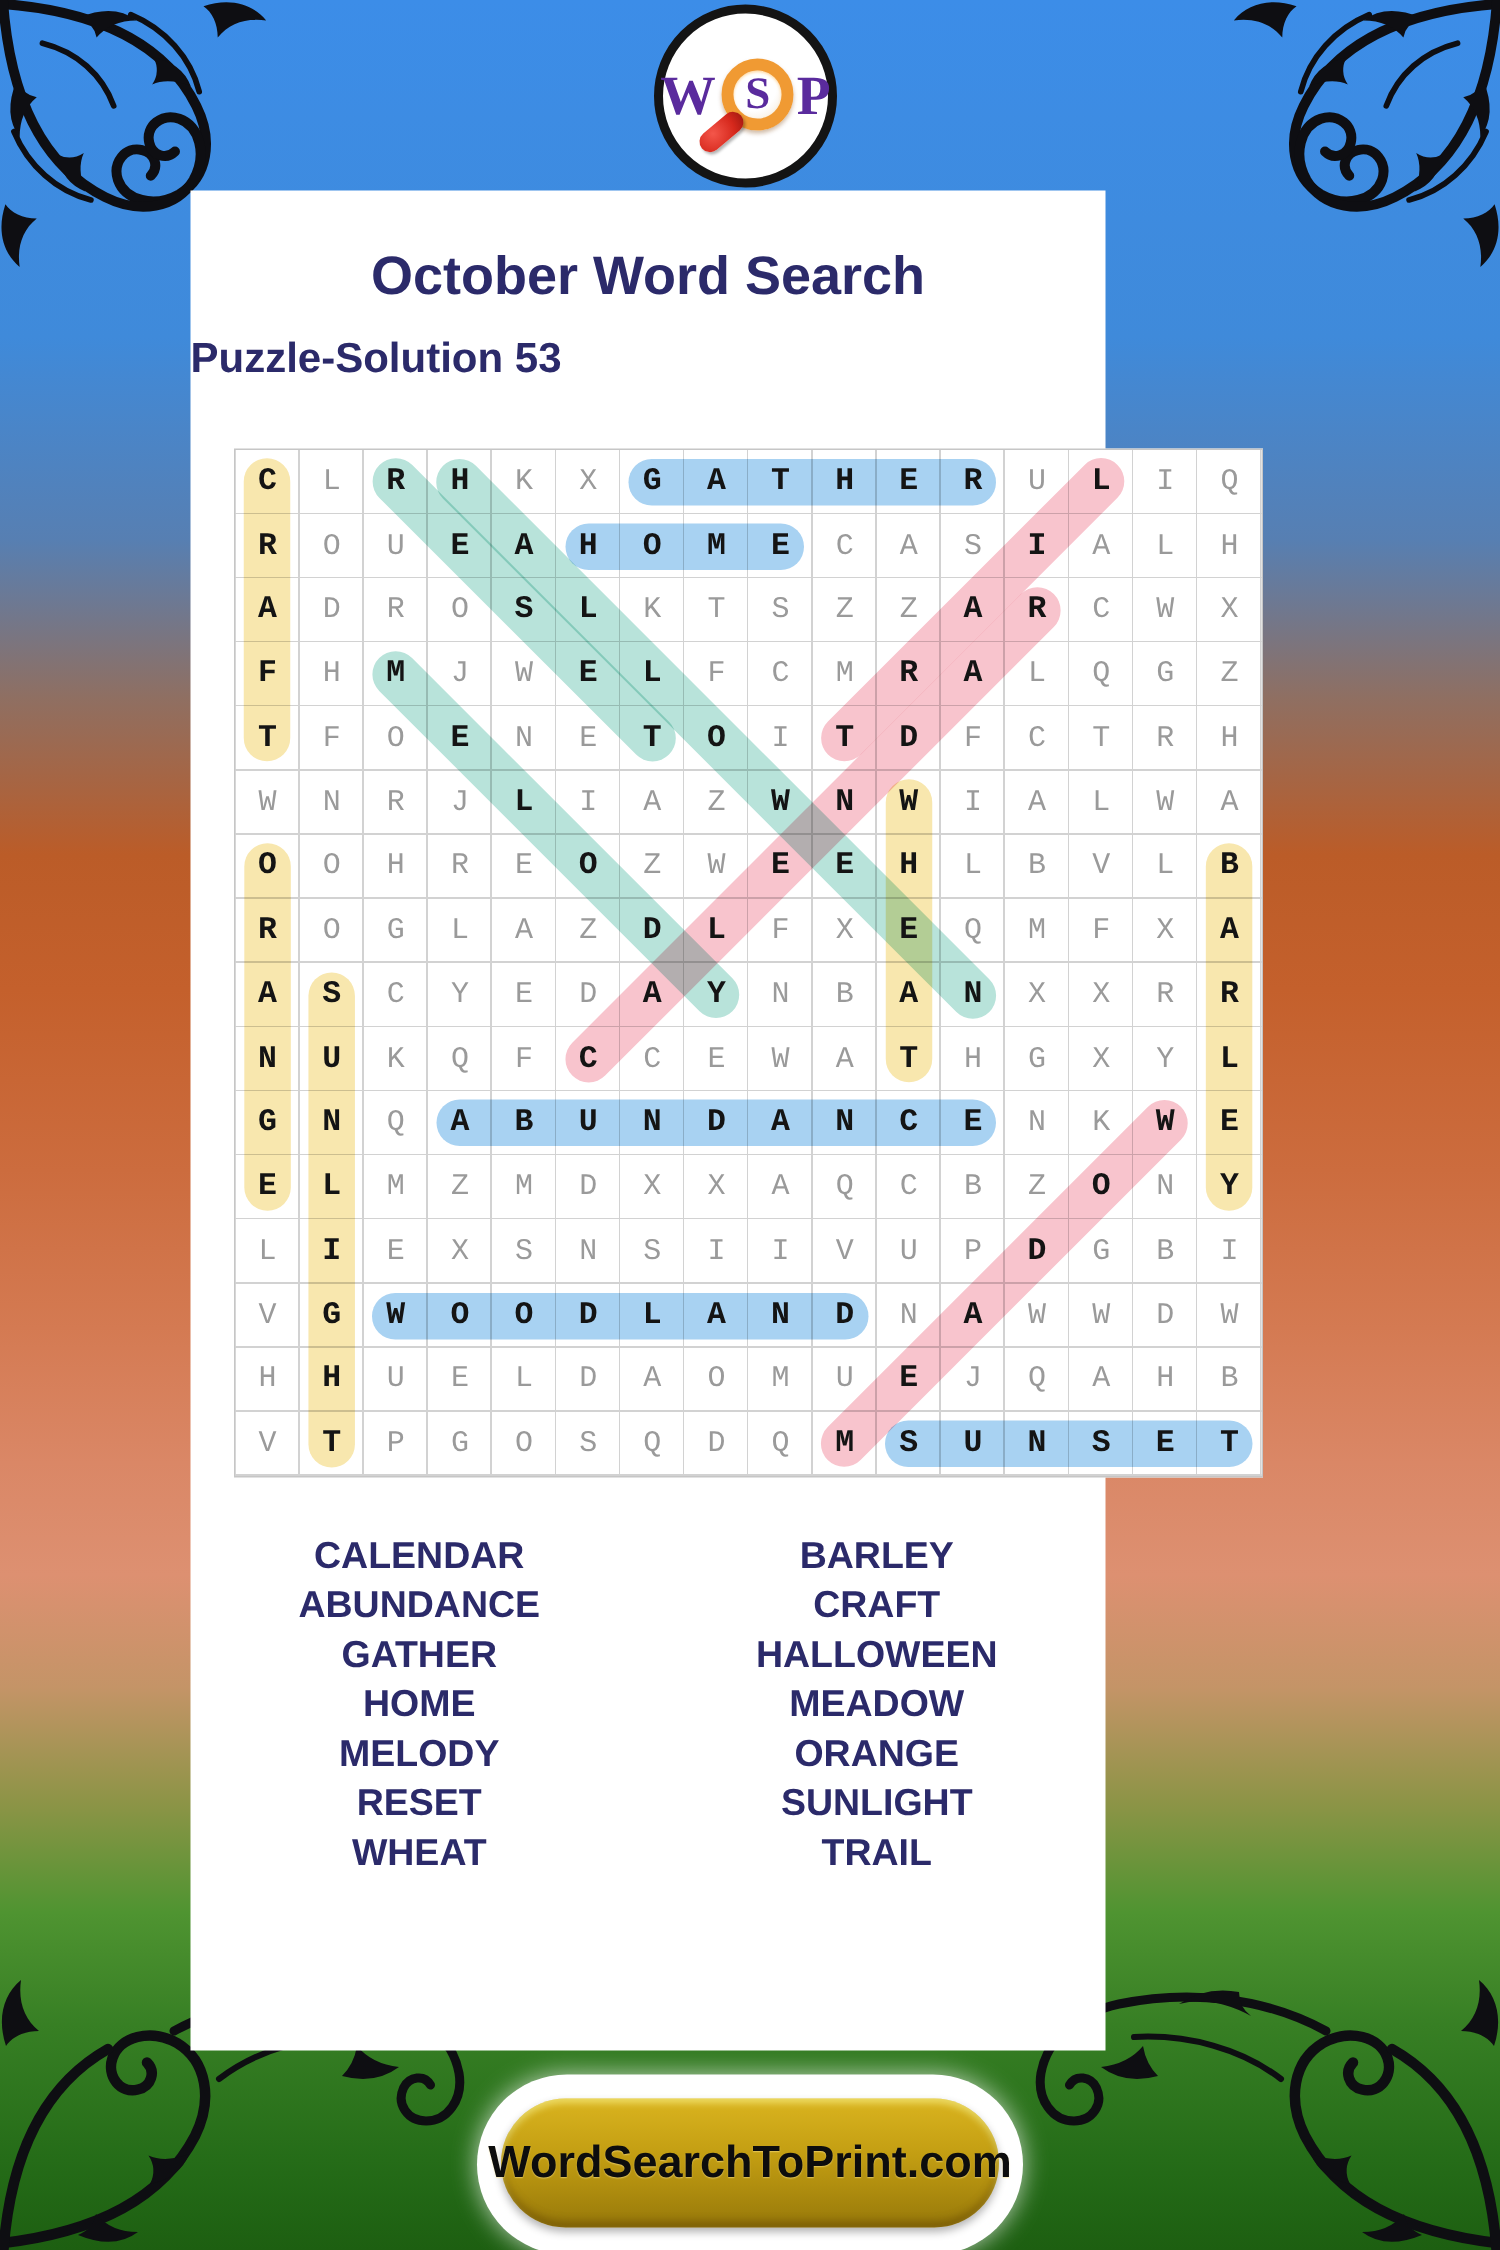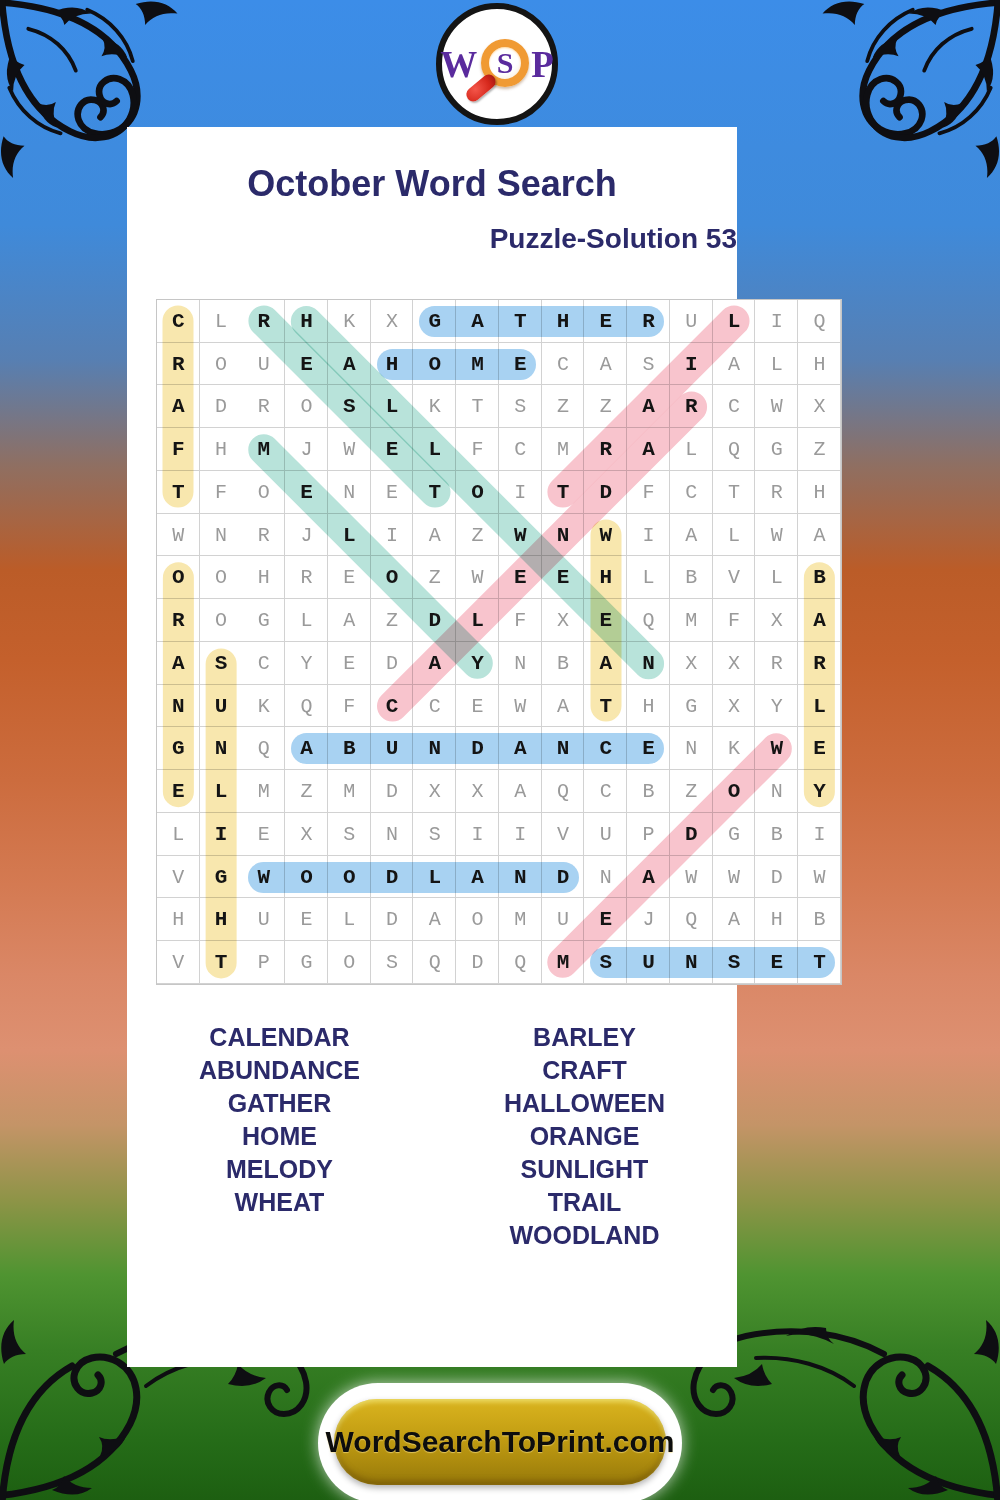--- a/index.html
+++ b/index.html
@@ -42,21 +42,21 @@
     background:radial-gradient(circle at 35% 30%, #f4564a, #d6281c 60%, #9e1710);
     box-shadow:0 2px 2px rgba(0,0,0,.3);
   }
   
   .card{position:absolute; left:127px; top:127px; width:610px; height:1240px; background:#ffffff; z-index:4;}
   .title{
     position:absolute; top:36px; left:0; width:100%; text-align:center;
     font-size:36px; font-weight:bold; color:#2b2a6a; margin:0;
   }
   .subtitle{
-    position:absolute; top:96px; left:0; width:100%; text-align:right;
+    position:absolute; top:96px; left:0; width:100%; text-align:left;
     font-size:28px; font-weight:bold; color:#2b2a6a; margin:0;
   }
   
   .grid{
     position:absolute; left:29px; top:172px; width:684px; height:684px;
     border:1px solid #c6c6c6; background-color:#fff;
     background-image:
       repeating-linear-gradient(to right, transparent 0px, transparent 41.75px, #d2d2d2 41.75px, #d2d2d2 42.75px),
       repeating-linear-gradient(to bottom, transparent 0px, transparent 41.75px, #d2d2d2 41.75px, #d2d2d2 42.75px);
   }
@@ -448,30 +448,31 @@
         <div class="cell sol" style="left: 641.25px; top: 641.25px; width: 42.75px; height: 42.75px;">T</div>
       </div>
 
     <div class="words">
       <ul id="words-left">
           <li>CALENDAR</li>
           <li>ABUNDANCE</li>
           <li>GATHER</li>
           <li>HOME</li>
           <li>MELODY</li>
+          <li>RESET</li>
           <li>WHEAT</li>
         </ul>
       <ul id="words-right">
           <li>BARLEY</li>
           <li>CRAFT</li>
           <li>HALLOWEEN</li>
+          <li>MEADOW</li>
           <li>ORANGE</li>
           <li>SUNLIGHT</li>
           <li>TRAIL</li>
-          <li>WOODLAND</li>
         </ul>
     </div>
   </div>
 
   <div class="btn-glow">
     <div class="btn-gold">
       <span>WordSearchToPrint.com</span>
     </div>
   </div>
 

